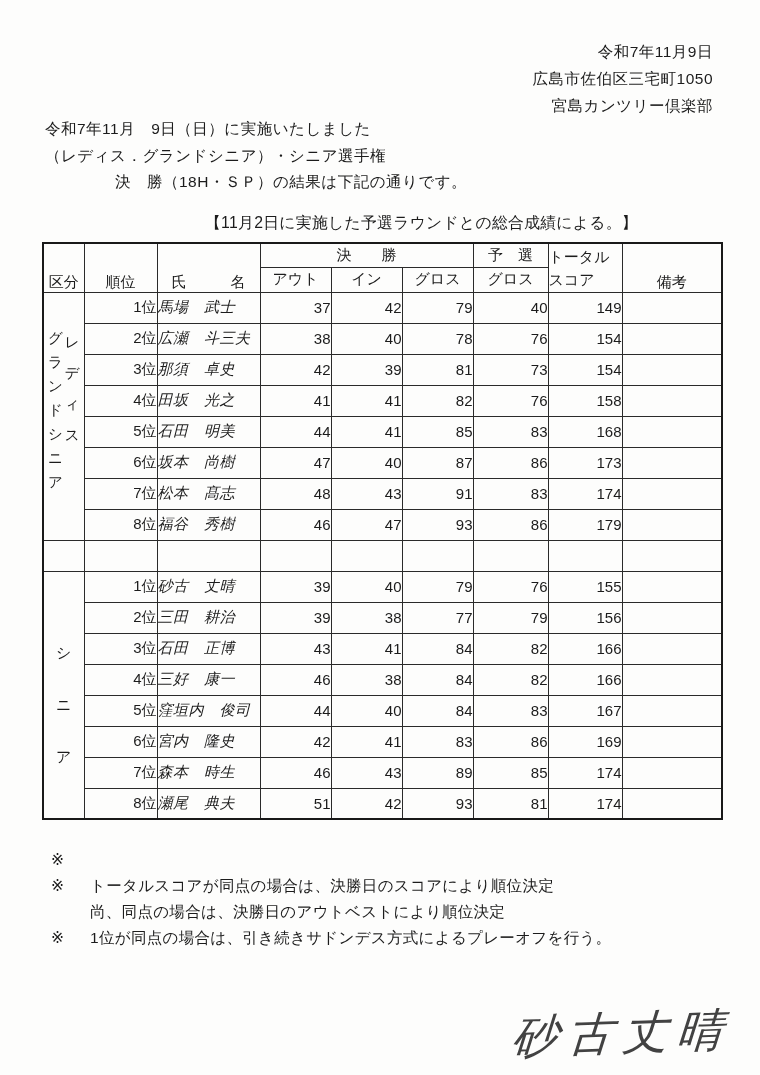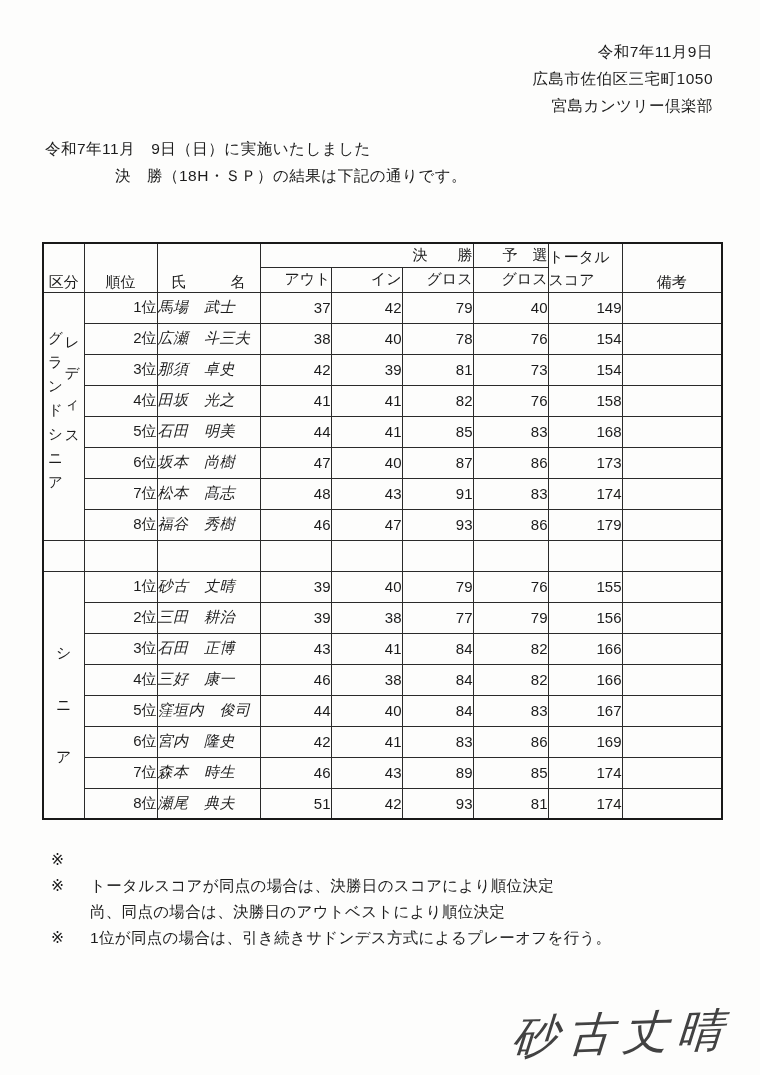--- a/index.html
+++ b/index.html
@@ -15,21 +15,21 @@
   
   .letterhead {
     position: absolute; top: 38px; right: 47px;
     text-align: right; font-size: 15.5px; line-height: 27px;
     letter-spacing: 0.5px;
   }
 
   
   .intro {
     position: absolute; left: 45px; top: 116px;
-    font-size: 15.5px; line-height: 26.5px; letter-spacing: 0.5px; margin-top: 20px;
+    font-size: 15.5px; line-height: 26.5px; letter-spacing: 0.5px;
   }
   .intro-line.indent { margin-left: 70px; }
 
   
   .caption {
     position: absolute; left: 205px; top: 213px;
     font-size: 15.8px; letter-spacing: 0.3px;
   }
 
   
@@ -46,21 +46,21 @@
     font-size: 15px;
     color: #1c1c1c;
     overflow: hidden;
     white-space: nowrap;
   }
   tr.hr1 { height: 24px; }
   tr.hr2 { height: 25px; }
   tbody tr { height: 31px; }
 
   th.h-bot { vertical-align: bottom; padding-bottom: 5px; }
-  th.h-mid { vertical-align: middle; text-align: right; }
+  th.h-mid { vertical-align: middle; text-align: center; }
   .name-just { display: flex; justify-content: space-between; padding: 0 14px; }
   th.h-total { vertical-align: middle; text-align: left; line-height: 23px; font-size: 14.8px; }
 
   td.c-rank { text-align: right; }
   td.c-name { text-align: left; padding-left: 12px; letter-spacing: 0.5px; font-style: italic; }
   td.c-num  { text-align: right; padding-right: 7px; font-size: 15.5px; }
 
   
   td.cat-cell { vertical-align: top; }
   .cat-wrap { display: flex; flex-direction: row-reverse; justify-content: center; gap: 2px; }
@@ -97,23 +97,25 @@
 <div class="page">
 
   <div class="letterhead">
     <div>令和7年11月9日</div>
     <div>広島市佐伯区三宅町1050</div>
     <div>宮島カンツリー倶楽部</div>
   </div>
 
   <div class="intro">
     <div class="intro-line">令和7年11月　9日（日）に実施いたしました</div>
+    <div class="intro-line">（レディス．グランドシニア）・シニア選手権</div>
     <div class="intro-line indent">決　勝（18H・ＳＰ）の結果は下記の通りです。</div>
   </div>
 
+  <div class="caption">【11月2日に実施した予選ラウンドとの総合成績による。】</div>
 
   <table class="results">
     <colgroup>
       <col style="width:41px">
         <col style="width:73px">
         <col style="width:103px">
       <col style="width:71px">
         <col style="width:71px">
         <col style="width:71px">
       <col style="width:75px">

